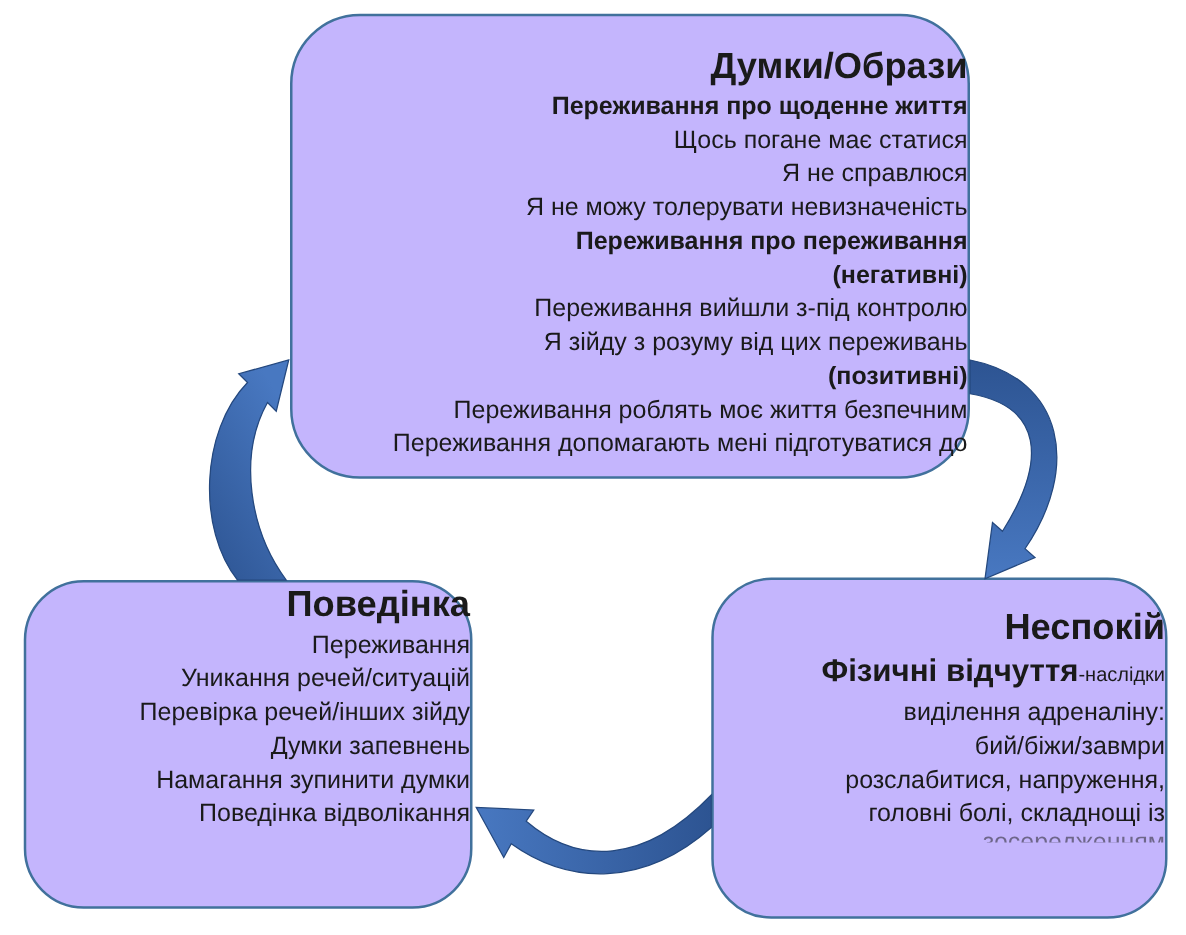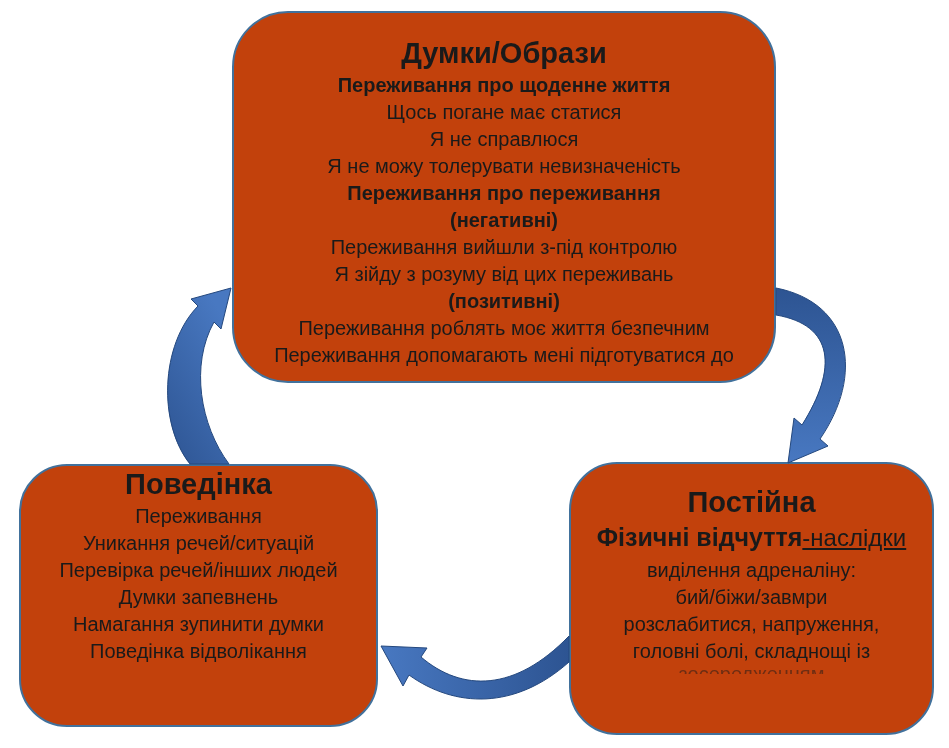--- a/index.html
+++ b/index.html
@@ -7,34 +7,34 @@
     position:relative;
     width:949px;height:748px;
     background:#ffffff;
     font-family:"Liberation Sans", sans-serif;
     color:#1a1a1a;
     overflow:hidden;
   }
   .box{
     position:absolute;
     box-sizing:border-box;
-    background:#c2410c;
+    background:#c4b5fd;
     border:2px solid #41719C;
-    text-align:center;
+    text-align:right;
     z-index:1;
   }
   #thoughts-box{left:232px;top:11px;width:544px;height:372px;border-radius:56px;padding-top:22px;}
   #behavior-box{left:19px;top:464px;width:359px;height:263px;border-radius:48px;}
   #feelings-box{left:569px;top:462px;width:365px;height:273px;border-radius:48px;padding-top:20px;overflow:hidden;}
   .title{font-weight:bold;font-size:29px;line-height:37px;}
   .line{font-size:20px;line-height:27px;white-space:nowrap;}
   .line.b{font-weight:bold;}
   .physical{line-height:33px;white-space:nowrap;}
   .physical .big{font-weight:bold;font-size:25px;}
-  .physical .small{font-size:24px;text-decoration:underline;}
+  .physical .small{font-size:16px;}
   .clip{height:9px;overflow:hidden;opacity:0.5;}
   .clip .line{line-height:18px;}
   #arrows{position:absolute;left:0;top:0;z-index:2;pointer-events:none;}
 </style>
 </head>
 <body>
 
 <div id="canvas">
 
   <div class="box" id="thoughts-box">
@@ -49,28 +49,28 @@
     <div class="line">Я зійду з розуму від цих переживань</div>
     <div class="line b">(позитивні)</div>
     <div class="line">Переживання роблять моє життя безпечним</div>
     <div class="line">Переживання допомагають мені підготуватися до</div>
   </div>
 
   <div class="box" id="behavior-box">
     <div class="title">Поведінка</div>
     <div class="line">Переживання</div>
     <div class="line">Уникання речей/ситуацій</div>
-    <div class="line">Перевірка речей/інших людей</div>
+    <div class="line">Перевірка речей/інших зійду</div>
     <div class="line">Думки запевнень</div>
     <div class="line">Намагання зупинити думки</div>
     <div class="line">Поведінка відволікання</div>
   </div>
 
   <div class="box" id="feelings-box">
-    <div class="title">Постійна</div>
+    <div class="title">Неспокій</div>
     <div class="physical"><span class="big">Фізичні відчуття</span><span class="small">-наслідки</span></div>
     <div class="line">виділення адреналіну:</div>
     <div class="line">бий/біжи/завмри</div>
     <div class="line">розслабитися, напруження,</div>
     <div class="line">головні болі, складнощі із</div>
     <div class="clip">
       <div class="line">зосередженням</div>
     </div>
   </div>
 

